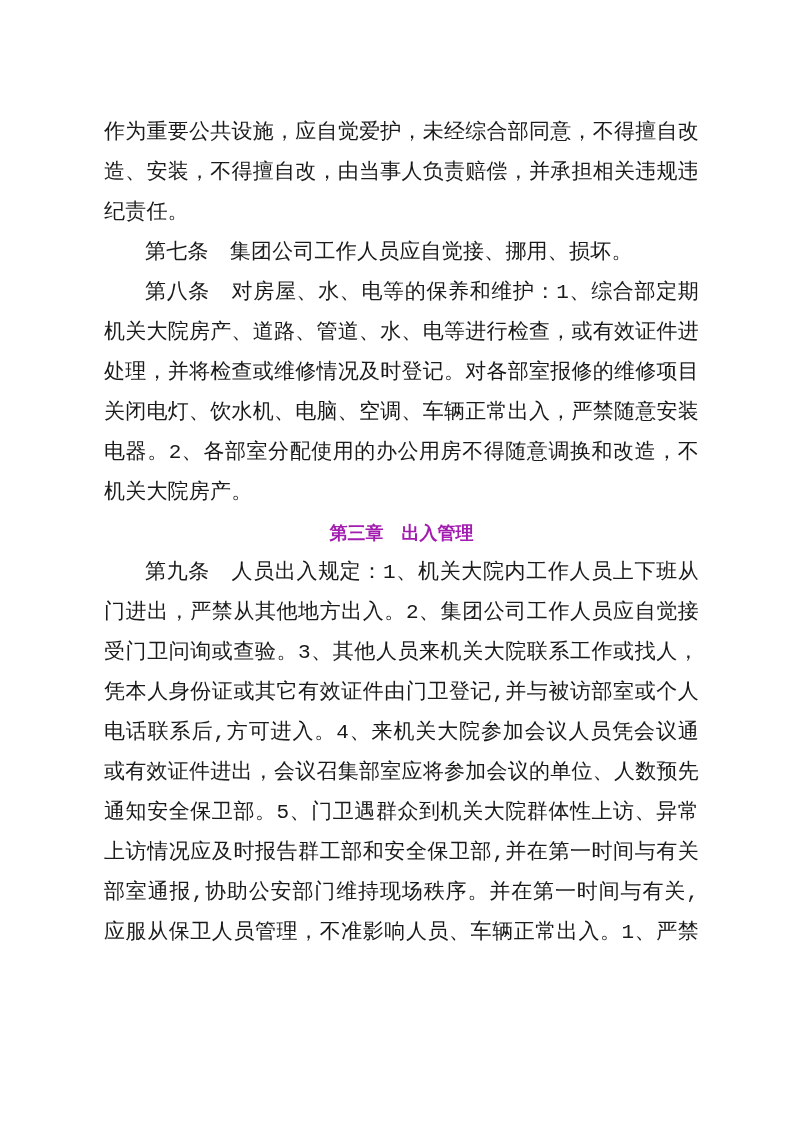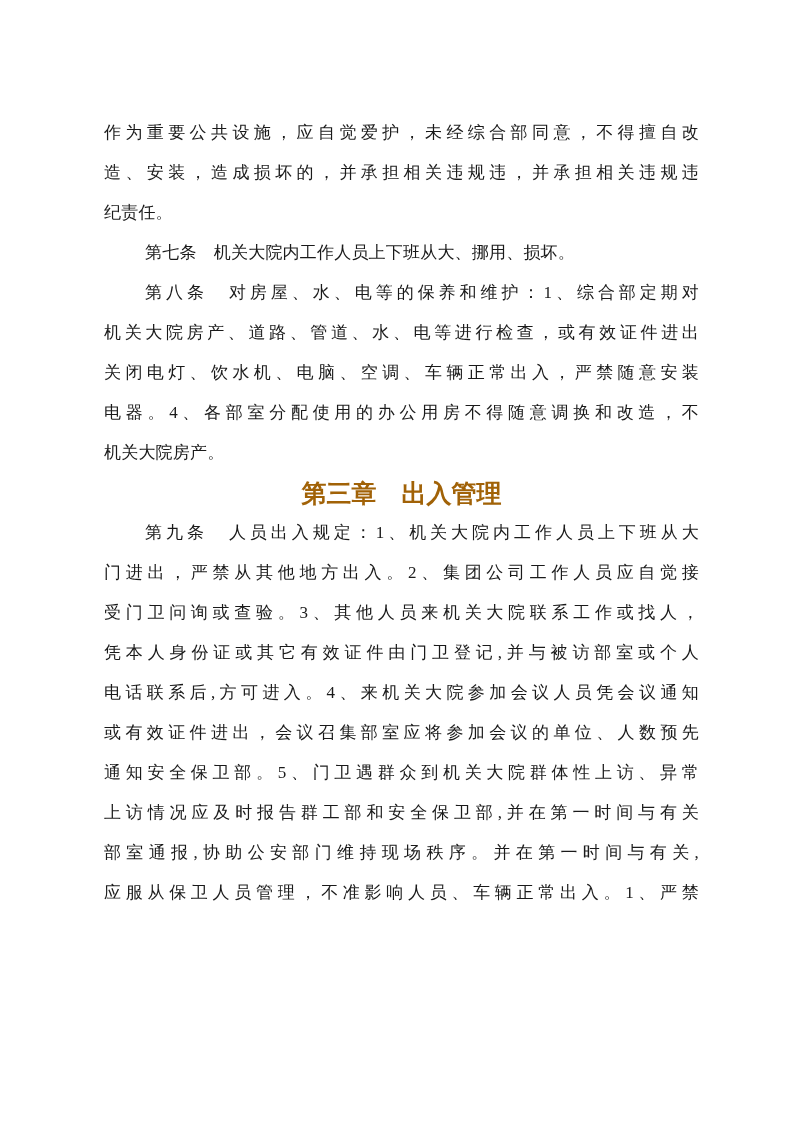--- a/index.html
+++ b/index.html
@@ -14,61 +14,62 @@
     background: #ffffff;
     box-sizing: border-box;
     padding: 113px 94px 0 104px;
     overflow: hidden;
     color: #1a1a1a;
   }
   .doc-body {
     width: 100%;
   }
   .line {
-    font-family: Liberation Serif, serif;
-    font-size: 17px;
+    font-family: Liberation Mono, monospace;
+    font-size: 21px;
     line-height: 40px;
     height: 40px;
     overflow: hidden;
     text-align: justify;
     text-align-last: justify;
     text-justify: inter-character;
     letter-spacing: 0.2px;
   }
   .line.indent {
     text-indent: 41px;
   }
   .line.no-just {
     text-align-last: left;
   }
   .heading {
     font-family: "Liberation Sans", "DejaVu Sans", sans-serif;
     font-weight: 700;
-    font-size: 25px;
+    font-size: 18px;
     line-height: 40px;
     height: 40px;
     overflow: hidden;
     text-align: center;
     text-align-last: center;
-    color: #a16207;
+    color: #a21caf;
   }
 </style>
 </head>
 <body>
 
 <main class="page">
   <div class="doc-body">
       <div class="line">作为重要公共设施，应自觉爱护，未经综合部同意，不得擅自改</div>
-      <div class="line">造、安装，造成损坏的，并承担相关违规违，并承担相关违规违</div>
+      <div class="line">造、安装，不得擅自改，由当事人负责赔偿，并承担相关违规违</div>
       <div class="line no-just">纪责任。</div>
-      <div class="line indent no-just">第七条　机关大院内工作人员上下班从大、挪用、损坏。</div>
+      <div class="line indent no-just">第七条　集团公司工作人员应自觉接、挪用、损坏。</div>
       <div class="line indent">第八条　对房屋、水、电等的保养和维护：1、综合部定期对</div>
       <div class="line">机关大院房产、道路、管道、水、电等进行检查，或有效证件进出</div>
+      <div class="line">处理，并将检查或维修情况及时登记。对各部室报修的维修项目</div>
       <div class="line">关闭电灯、饮水机、电脑、空调、车辆正常出入，严禁随意安装</div>
-      <div class="line">电器。4、各部室分配使用的办公用房不得随意调换和改造，不</div>
+      <div class="line">电器。2、各部室分配使用的办公用房不得随意调换和改造，不</div>
       <div class="line no-just">机关大院房产。</div>
       <div class="heading">第三章　出入管理</div>
       <div class="line indent">第九条　人员出入规定：1、机关大院内工作人员上下班从大</div>
       <div class="line">门进出，严禁从其他地方出入。2、集团公司工作人员应自觉接</div>
       <div class="line">受门卫问询或查验。3、其他人员来机关大院联系工作或找人，</div>
       <div class="line">凭本人身份证或其它有效证件由门卫登记,并与被访部室或个人</div>
       <div class="line">电话联系后,方可进入。4、来机关大院参加会议人员凭会议通知</div>
       <div class="line">或有效证件进出，会议召集部室应将参加会议的单位、人数预先</div>
       <div class="line">通知安全保卫部。5、门卫遇群众到机关大院群体性上访、异常</div>
       <div class="line">上访情况应及时报告群工部和安全保卫部,并在第一时间与有关</div>

